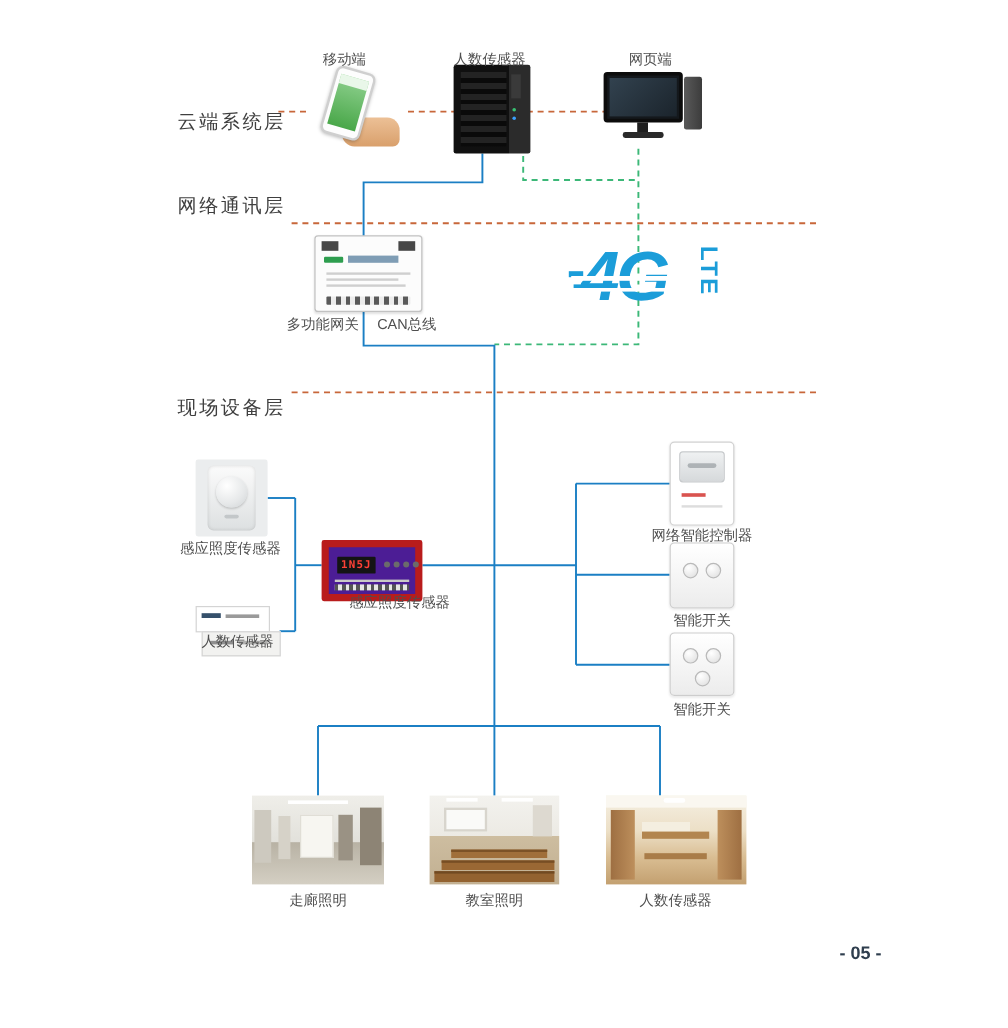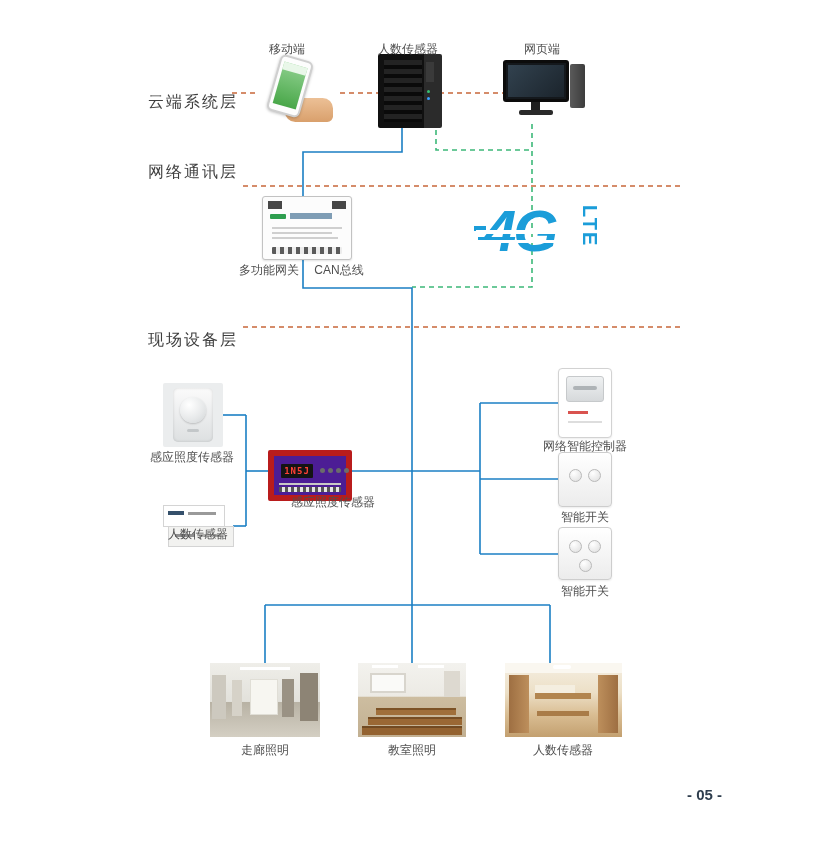--- a/index.html
+++ b/index.html
@@ -4,21 +4,21 @@
 <style>
   *{box-sizing:border-box;margin:0;padding:0}
   body{margin:0;background:#fff}
   .canvas{position:relative;width:840px;height:857px;background:#fff;overflow:hidden;
           font-family:"Liberation Sans","DejaVu Sans",sans-serif}
   svg.wires{position:absolute;left:0;top:0;z-index:1}
   .node{position:absolute;z-index:2}
   .node div,.node span,.node i{position:absolute}
   .caption{position:absolute;z-index:3;font-size:12px;color:#4f4f4f;text-align:center;line-height:14px}
   .layer-label{position:absolute;z-index:3;font-size:16px;color:#3f3f3f;letter-spacing:2px}
-  .pagenum{position:absolute;z-index:3;font-size:15px;font-weight:bold;color:#2f3e4e;width:60px;text-align:left}
+  .pagenum{position:absolute;z-index:3;font-size:15px;font-weight:bold;color:#2f3e4e;width:60px;text-align:center}
 
   
   .mobile{left:255px;top:56px;width:82px;height:66px;background:#fff}
   .hand{right:4px;bottom:0;width:48px;height:24px;background:linear-gradient(180deg,#ecc096,#d9a06c);border-radius:24px 18px 10px 18px}
   .phone{left:18px;top:1px;width:34px;height:58px;background:#fdfdfd;border:2px solid #cfcfcf;border-radius:6px;transform:rotate(16deg);box-shadow:0 1px 3px rgba(0,0,0,.25)}
   .phone-screen{left:3px;top:5px;right:3px;bottom:6px;background:linear-gradient(180deg,#8ed08e 0%,#49a749 100%)}
   .phone-head{left:3px;top:5px;right:3px;height:8px;background:#e9f7e9}
 
   
   .server{left:378px;top:54px;width:64px;height:74px;background:linear-gradient(90deg,#101010 0 72%,#2b2b2b 72% 100%);border-radius:2px}

